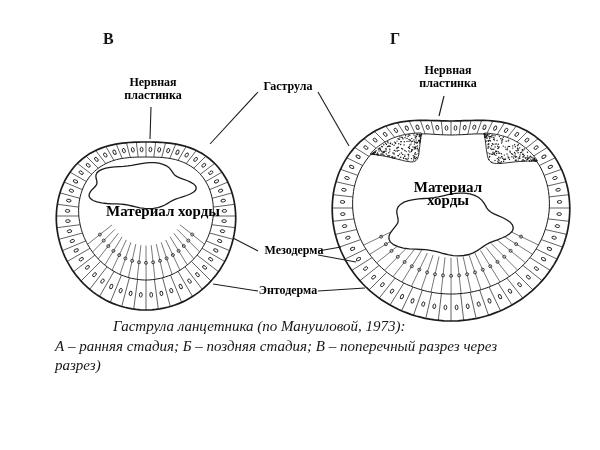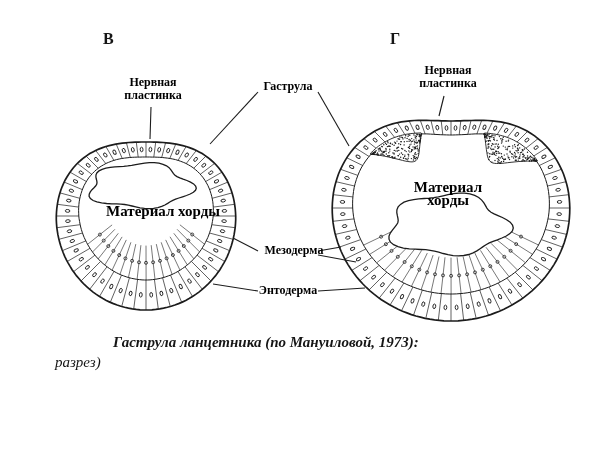--- a/index.html
+++ b/index.html
@@ -16,21 +16,21 @@
   .lbl {
     position:absolute; font:bold 12px/13px "Liberation Serif", serif;
     color:#000000; text-align:center;
   }
   .lbl.inner { font-size:15px; }
   .lbl.nowrap { white-space:nowrap; }
   .caption {
     position:absolute; left:55px; top:317px; width:505px;
     font:italic 15px/19.5px "Liberation Serif", serif; color:#151515;
   }
-  .caption .cap-title { font-weight:bold; padding-left:58px;margin-top:16px; }
+  .caption .cap-title { font-weight:normal; padding-left:58px; }
 </style>
 </head>
 <body>
 
 <div class="stage">
 
   <svg id="diagram-svg" width="600" height="450" viewBox="0 0 600 450">
       <g>
         <path d="M56.3,216.0L56.5,212.2L56.8,208.5L57.3,204.8L57.9,201.1L58.7,197.4L59.7,193.8L60.8,190.3L62.1,186.8L63.6,183.4L65.2,180.0L67.1,176.8L69.0,173.7L71.1,170.7L73.4,167.8L75.8,165.0L78.4,162.4L81.1,160.0L83.9,157.7L86.8,155.6L89.8,153.6L92.9,151.9L96.1,150.3L99.3,148.9L102.6,147.6L105.9,146.5L109.2,145.6L112.5,144.8L115.8,144.1L119.1,143.6L122.3,143.1L125.6,142.8L128.8,142.5L131.9,142.3L135.1,142.2L138.2,142.1L141.3,142.0L144.4,142.0L147.6,142.0L150.7,142.0L153.8,142.1L156.9,142.2L160.1,142.3L163.2,142.5L166.4,142.8L169.7,143.1L172.9,143.6L176.2,144.1L179.5,144.8L182.8,145.6L186.1,146.5L189.4,147.6L192.7,148.9L195.9,150.3L199.1,151.9L202.2,153.6L205.2,155.6L208.1,157.7L210.9,160.0L213.6,162.4L216.2,165.0L218.6,167.8L220.9,170.7L223.0,173.7L224.9,176.8L226.8,180.0L228.4,183.4L229.9,186.8L231.2,190.3L232.3,193.8L233.3,197.4L234.1,201.1L234.7,204.8L235.2,208.5L235.5,212.2L235.7,216.0L235.7,219.8L235.5,223.5L235.2,227.3L234.7,231.0L234.1,234.7L233.3,238.4L232.4,242.1L231.3,245.7L230.1,249.3L228.8,252.8L227.3,256.3L225.6,259.8L223.8,263.1L221.9,266.4L219.9,269.7L217.7,272.8L215.4,275.9L212.9,278.8L210.4,281.7L207.7,284.5L204.8,287.1L201.9,289.7L198.9,292.1L195.7,294.4L192.5,296.5L189.1,298.5L185.7,300.4L182.2,302.1L178.6,303.6L174.9,305.0L171.2,306.2L167.4,307.3L163.6,308.2L159.7,308.9L155.8,309.4L151.9,309.8L148.0,310.0L144.0,310.0L140.1,309.8L136.2,309.4L132.3,308.9L128.4,308.2L124.6,307.3L120.8,306.2L117.1,305.0L113.4,303.6L109.8,302.1L106.3,300.4L102.9,298.5L99.5,296.5L96.3,294.4L93.1,292.1L90.1,289.7L87.2,287.1L84.3,284.5L81.6,281.7L79.1,278.8L76.6,275.9L74.3,272.8L72.1,269.7L70.1,266.4L68.2,263.1L66.4,259.8L64.7,256.3L63.2,252.8L61.9,249.3L60.7,245.7L59.6,242.1L58.7,238.4L57.9,234.7L57.3,231.0L56.8,227.3L56.5,223.5L56.3,219.8L56.3,216.0Z" fill="#fff" stroke="#1c1c1c" stroke-width="1.7"></path>
         <path d="M78.8,216.0L78.7,213.2L78.6,210.3L78.7,207.5L78.9,204.6L79.2,201.8L79.7,199.0L80.3,196.2L81.1,193.4L82.0,190.6L83.0,188.0L84.2,185.3L85.6,182.8L87.1,180.3L88.7,177.9L90.5,175.7L92.4,173.5L94.4,171.5L96.6,169.6L98.8,167.8L101.2,166.2L103.6,164.8L106.1,163.4L108.7,162.3L111.3,161.3L113.9,160.4L116.5,159.6L119.2,159.0L121.8,158.5L124.5,158.1L127.1,157.8L129.7,157.5L132.2,157.3L134.8,157.2L137.3,157.1L139.8,157.1L142.3,157.0L144.8,157.0L147.2,157.0L149.7,157.0L152.2,157.1L154.7,157.1L157.2,157.2L159.8,157.3L162.3,157.5L164.9,157.8L167.5,158.1L170.2,158.5L172.8,159.0L175.5,159.6L178.1,160.4L180.7,161.3L183.3,162.3L185.9,163.4L188.4,164.8L190.8,166.2L193.2,167.8L195.4,169.6L197.6,171.5L199.6,173.5L201.5,175.7L203.3,177.9L204.9,180.3L206.4,182.8L207.8,185.3L209.0,188.0L210.0,190.6L210.9,193.4L211.7,196.2L212.3,199.0L212.8,201.8L213.1,204.6L213.3,207.5L213.4,210.3L213.3,213.2L213.2,216.0L212.9,218.8L212.4,221.6L211.9,224.3L211.3,227.0L210.6,229.7L209.7,232.4L208.8,235.0L207.8,237.5L206.6,240.0L205.4,242.5L204.1,244.9L202.7,247.2L201.3,249.5L199.7,251.7L198.1,253.9L196.4,256.0L194.6,258.0L192.8,259.9L190.9,261.8L188.9,263.6L186.8,265.3L184.7,267.0L182.5,268.5L180.3,270.0L178.0,271.4L175.6,272.7L173.2,273.9L170.8,275.0L168.3,275.9L165.8,276.8L163.2,277.6L160.6,278.3L158.0,278.8L155.3,279.3L152.7,279.6L150.0,279.9L147.3,280.0L144.7,280.0L142.0,279.9L139.3,279.6L136.7,279.3L134.0,278.8L131.4,278.3L128.8,277.6L126.2,276.8L123.7,275.9L121.2,275.0L118.8,273.9L116.4,272.7L114.0,271.4L111.7,270.0L109.5,268.5L107.3,267.0L105.2,265.3L103.1,263.6L101.1,261.8L99.2,259.9L97.4,258.0L95.6,256.0L93.9,253.9L92.3,251.7L90.7,249.5L89.3,247.2L87.9,244.9L86.6,242.5L85.4,240.0L84.2,237.5L83.2,235.0L82.3,232.4L81.4,229.7L80.7,227.0L80.1,224.3L79.6,221.6L79.1,218.8L78.8,216.0Z" fill="none" stroke="#1c1c1c" stroke-width="1"></path>
@@ -786,16 +786,17 @@
   <div class="lbl" style="left:105px; top:76px; width:96px;">Нервная пластинка</div>
   <div class="lbl" style="left:243px; top:80px; width:90px;">Гаструла</div>
   <div class="lbl" style="left:400px; top:64px; width:96px;">Нервная пластинка</div>
   <div class="lbl inner nowrap" style="left:106px; top:205px;">Материал хорды</div>
   <div class="lbl inner" style="left:408px; top:181px; width:80px;">Материал хорды</div>
   <div class="lbl" style="left:249px; top:244px; width:90px;">Мезодерма</div>
   <div class="lbl" style="left:243px; top:284px; width:90px;font-family:Liberation Serif, serif;">Энтодерма</div>
 
   <div class="caption">
     <div class="cap-title">Гаструла ланцетника (по Мануиловой, 1973):</div>
+    <div>А – ранняя стадия; Б – поздняя стадия; В – поперечный разрез через</div>
     <div>разрез)</div>
   </div>
 
 </div>
 
 </body></html>

